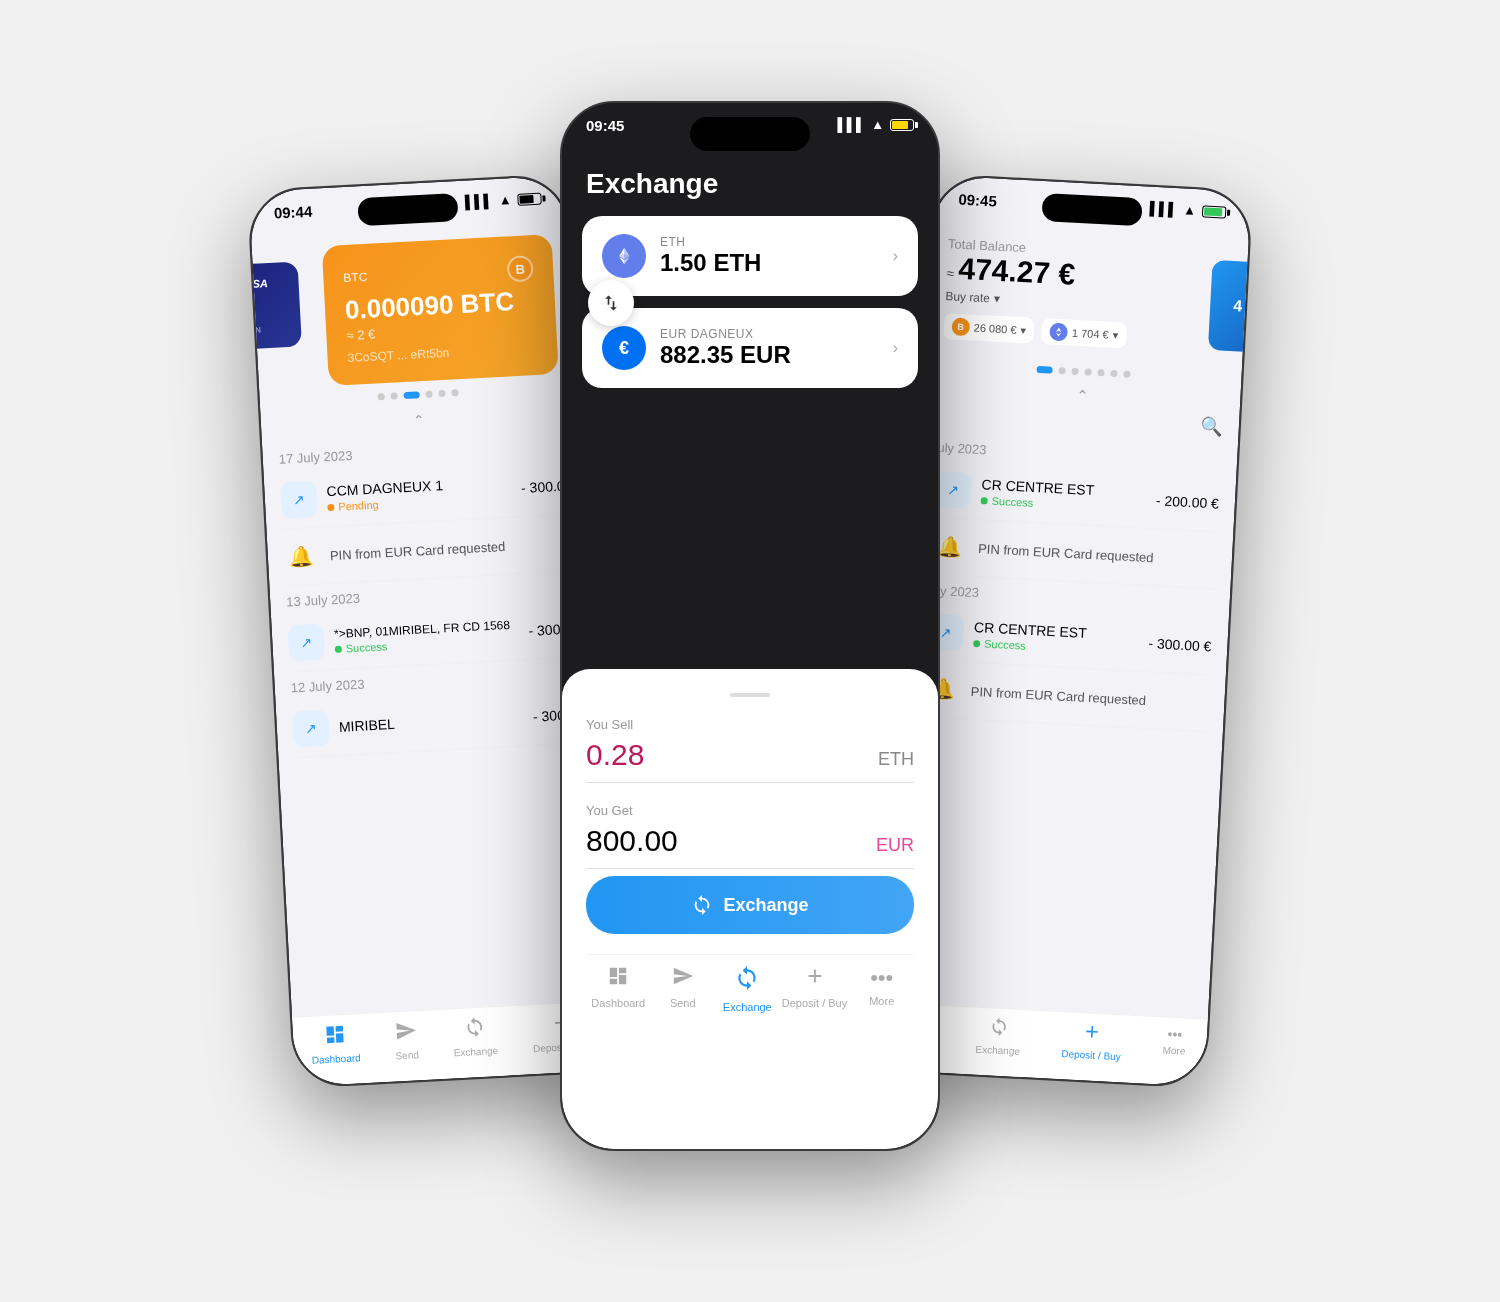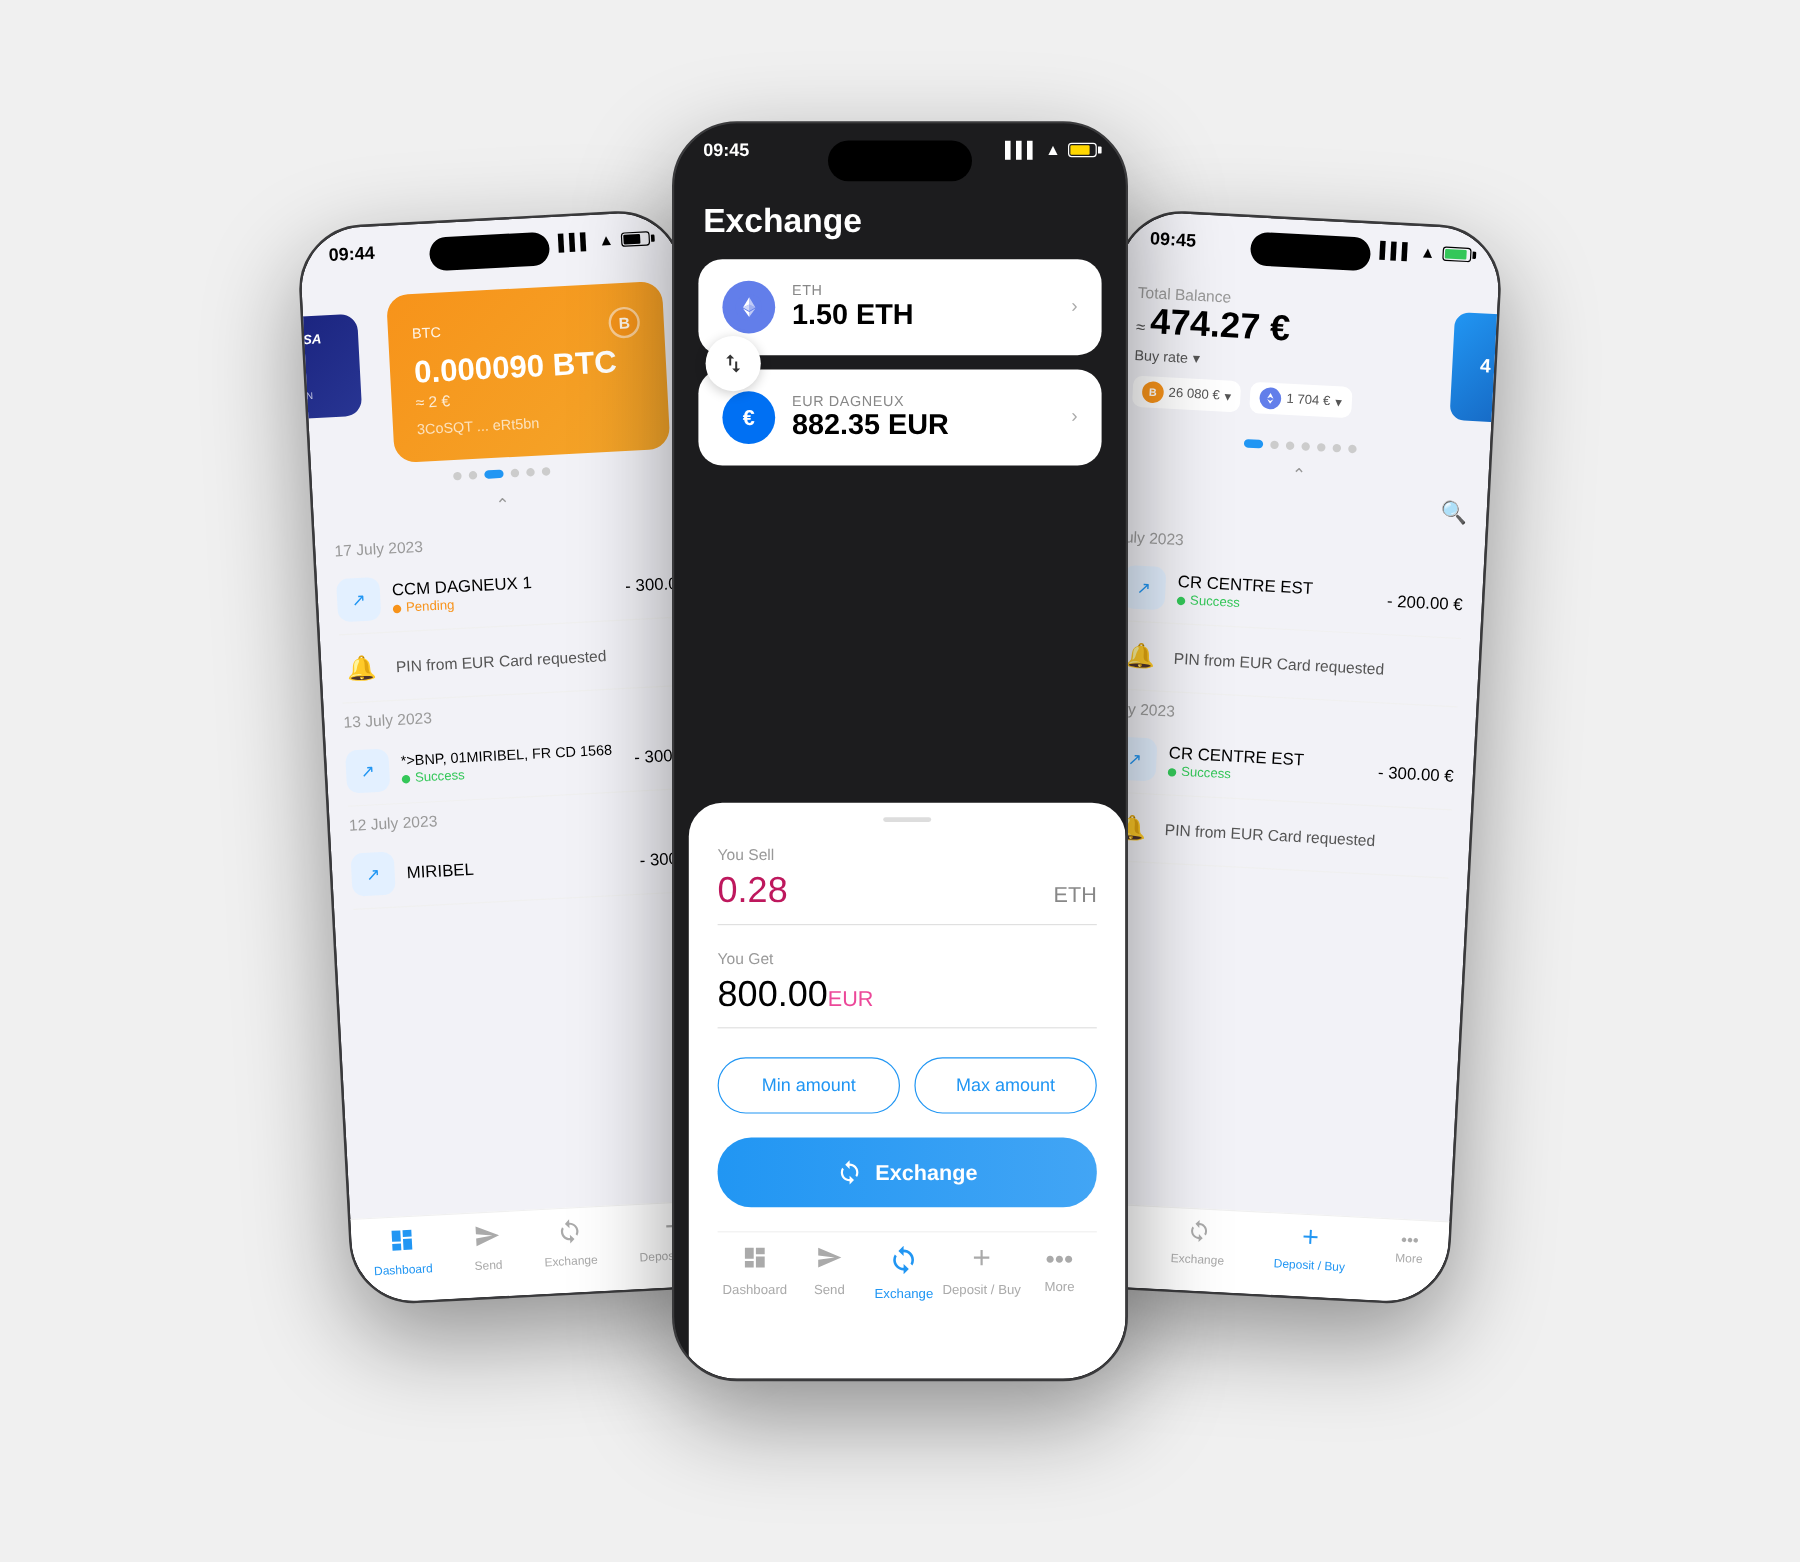--- a/index.html
+++ b/index.html
@@ -244,25 +244,25 @@
       align-items: center;
       justify-content: center;
       font-size: 18px;
       color: #333;
     }
 
     
     .bottom-sheet {
       position: absolute;
       bottom: 0;
-      left: 12px;
+      left: 0;
       right: 0;
       background: #fff;
       border-radius: 28px 28px 0 0;
-      padding: 12px 24px 0;
+      padding: 24px 24px 0;
       height: 480px;
     }
 
     .sheet-handle {
       width: 40px;
       height: 4px;
       background: #ddd;
       border-radius: 2px;
       margin: 0 auto 20px;
     }
@@ -296,23 +296,24 @@
 
     .get-label {
       font-size: 13px;
       color: #999;
       margin-bottom: 6px;
     }
 
     .get-input-row {
       display: flex;
       align-items: baseline;
+      justify-content: space-between;
       border-bottom: 1.5px solid #e0e0e0;
       padding-bottom: 10px;
-      margin-bottom: 24px;
+      margin-bottom: 7px;
     }
 
     .get-value {
       font-size: 30px;
       font-weight: 400;
       color: #000;
     }
 
     .get-currency {
       font-size: 18px;
@@ -940,24 +941,20 @@
           <span class="sell-value">0.28</span>
           <span class="sell-currency">ETH</span>
         </div>
 
         <div class="get-label">You Get</div>
         <div class="get-input-row">
           <span class="get-value">800.00</span>
           <span class="get-currency">EUR</span>
         </div>
 
-        <div class="amount-buttons">
-          <div class="amount-btn">Min amount</div>
-          <div class="amount-btn">Max amount</div>
-        </div>
 
         <div class="exchange-btn">
           <svg width="22" height="22" viewBox="0 0 24 24" fill="white">
             <path d="M12 4V1L8 5l4 4V6c3.31 0 6 2.69 6 6 0 1.01-.25 1.97-.7 2.8l1.46 1.46A7.93 7.93 0 0020 12c0-4.42-3.58-8-8-8zm0 14c-3.31 0-6-2.69-6-6 0-1.01.25-1.97.7-2.8L5.24 7.74A7.93 7.93 0 004 12c0 4.42 3.58 8 8 8v3l4-4-4-4v3z"></path>
           </svg>
           <span>Exchange</span>
         </div>
 
         <div class="bottom-nav" style="border-radius:0 0 0 0; position:static; margin-top:20px;">
           <div class="nav-item">

